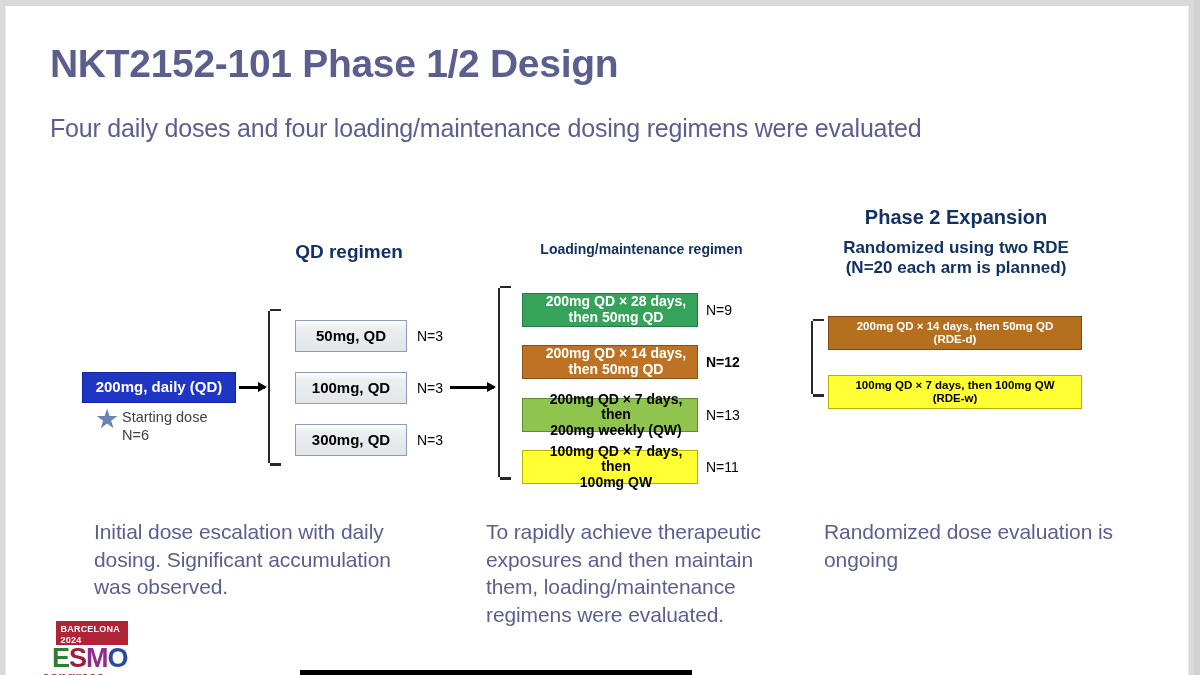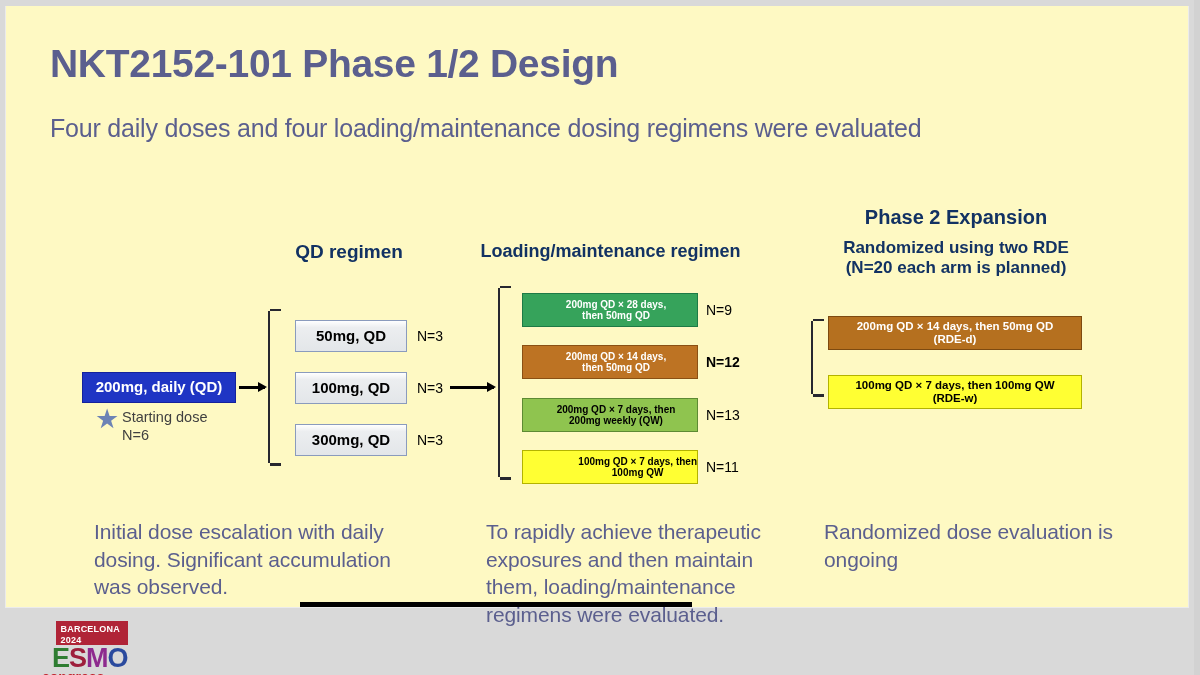--- a/index.html
+++ b/index.html
@@ -5,22 +5,22 @@
   * { box-sizing: border-box; margin: 0; padding: 0; }
   html, body {
     width: 1200px; height: 675px;
     background: #d9d9d9;
     font-family: "Liberation Sans", sans-serif;
     overflow: hidden;
   }
   #slide {
     position: absolute;
     left: 6px; top: 6px;
-    width: 1182px; height: 601px;
-    background: #fef9c3;
+    width: 1182px; height: 669px;
+    background: #ffffff;
     box-shadow: 0 0 0 1px #ebebeb;
   }
 
   
   .slide-title {
     position: absolute; left: 44px; top: 36px;
     font-size: 39px; font-weight: bold;
     color: #5b5f8e; letter-spacing: -0.3px;
     white-space: nowrap;
   }
@@ -32,21 +32,21 @@
   }
 
   
   .col-head {
     position: absolute;
     color: #123263; font-weight: bold;
     text-align: center; white-space: nowrap;
   }
   #h-phase1      { left: 300px; top: 200px; width: 390px; font-size: 20px; }
   #h-qd          { left: 246px; top: 235px; width: 194px; font-size: 19px; }
-  #h-loadmaint   { left: 432px; top: 235px; width: 345px; font-size: 18px; }
+  #h-loadmaint   { left: 463px; top: 235px; width: 345px; font-size: 14px; }
   #h-phase2      { left: 805px; top: 200px; width: 290px; font-size: 20px; }
   #h-phase2sub1  { left: 800px; top: 232px; width: 300px; font-size: 17px; }
   #h-phase2sub2  { left: 800px; top: 252px; width: 300px; font-size: 17px; }
 
   
   .box {
     position: absolute;
     display: flex; align-items: center; justify-content: center;
     text-align: center;
     font-weight: bold;
@@ -62,21 +62,21 @@
     background: linear-gradient(to bottom, #ffffff 0%, #eceef0 22%, #e3e6e9 100%);
     border: 1px solid #8a9bbd;
     color: #000000; font-size: 15px;
   }
   #qd1 { left: 289px; top: 314px; }
   #qd2 { left: 289px; top: 366px; }
   #qd3 { left: 289px; top: 418px; }
 
   .box-lm {
     left: 516px; width: 176px; height: 34px;
-    font-size: 10px;
+    font-size: 14px;
     padding-left: 12px;
   }
   #lm1 { top: 287px; background: #36a35b; color: #ffffff; border: 1px solid #1e7a46; }
   #lm2 { top: 339px; background: #bd7323; color: #ffffff; border: 1px solid #8a5014; }
   #lm3 { top: 392px; background: #8fc44f; color: #000000; border: 1px solid #5d8a33; }
   #lm4 { top: 444px; background: #ffff33; color: #000000; border: 1px solid #b3b300; justify-content: flex-end; }
 
   .box-p2 {
     left: 822px; width: 254px; height: 34px;
     font-size: 11.5px;

